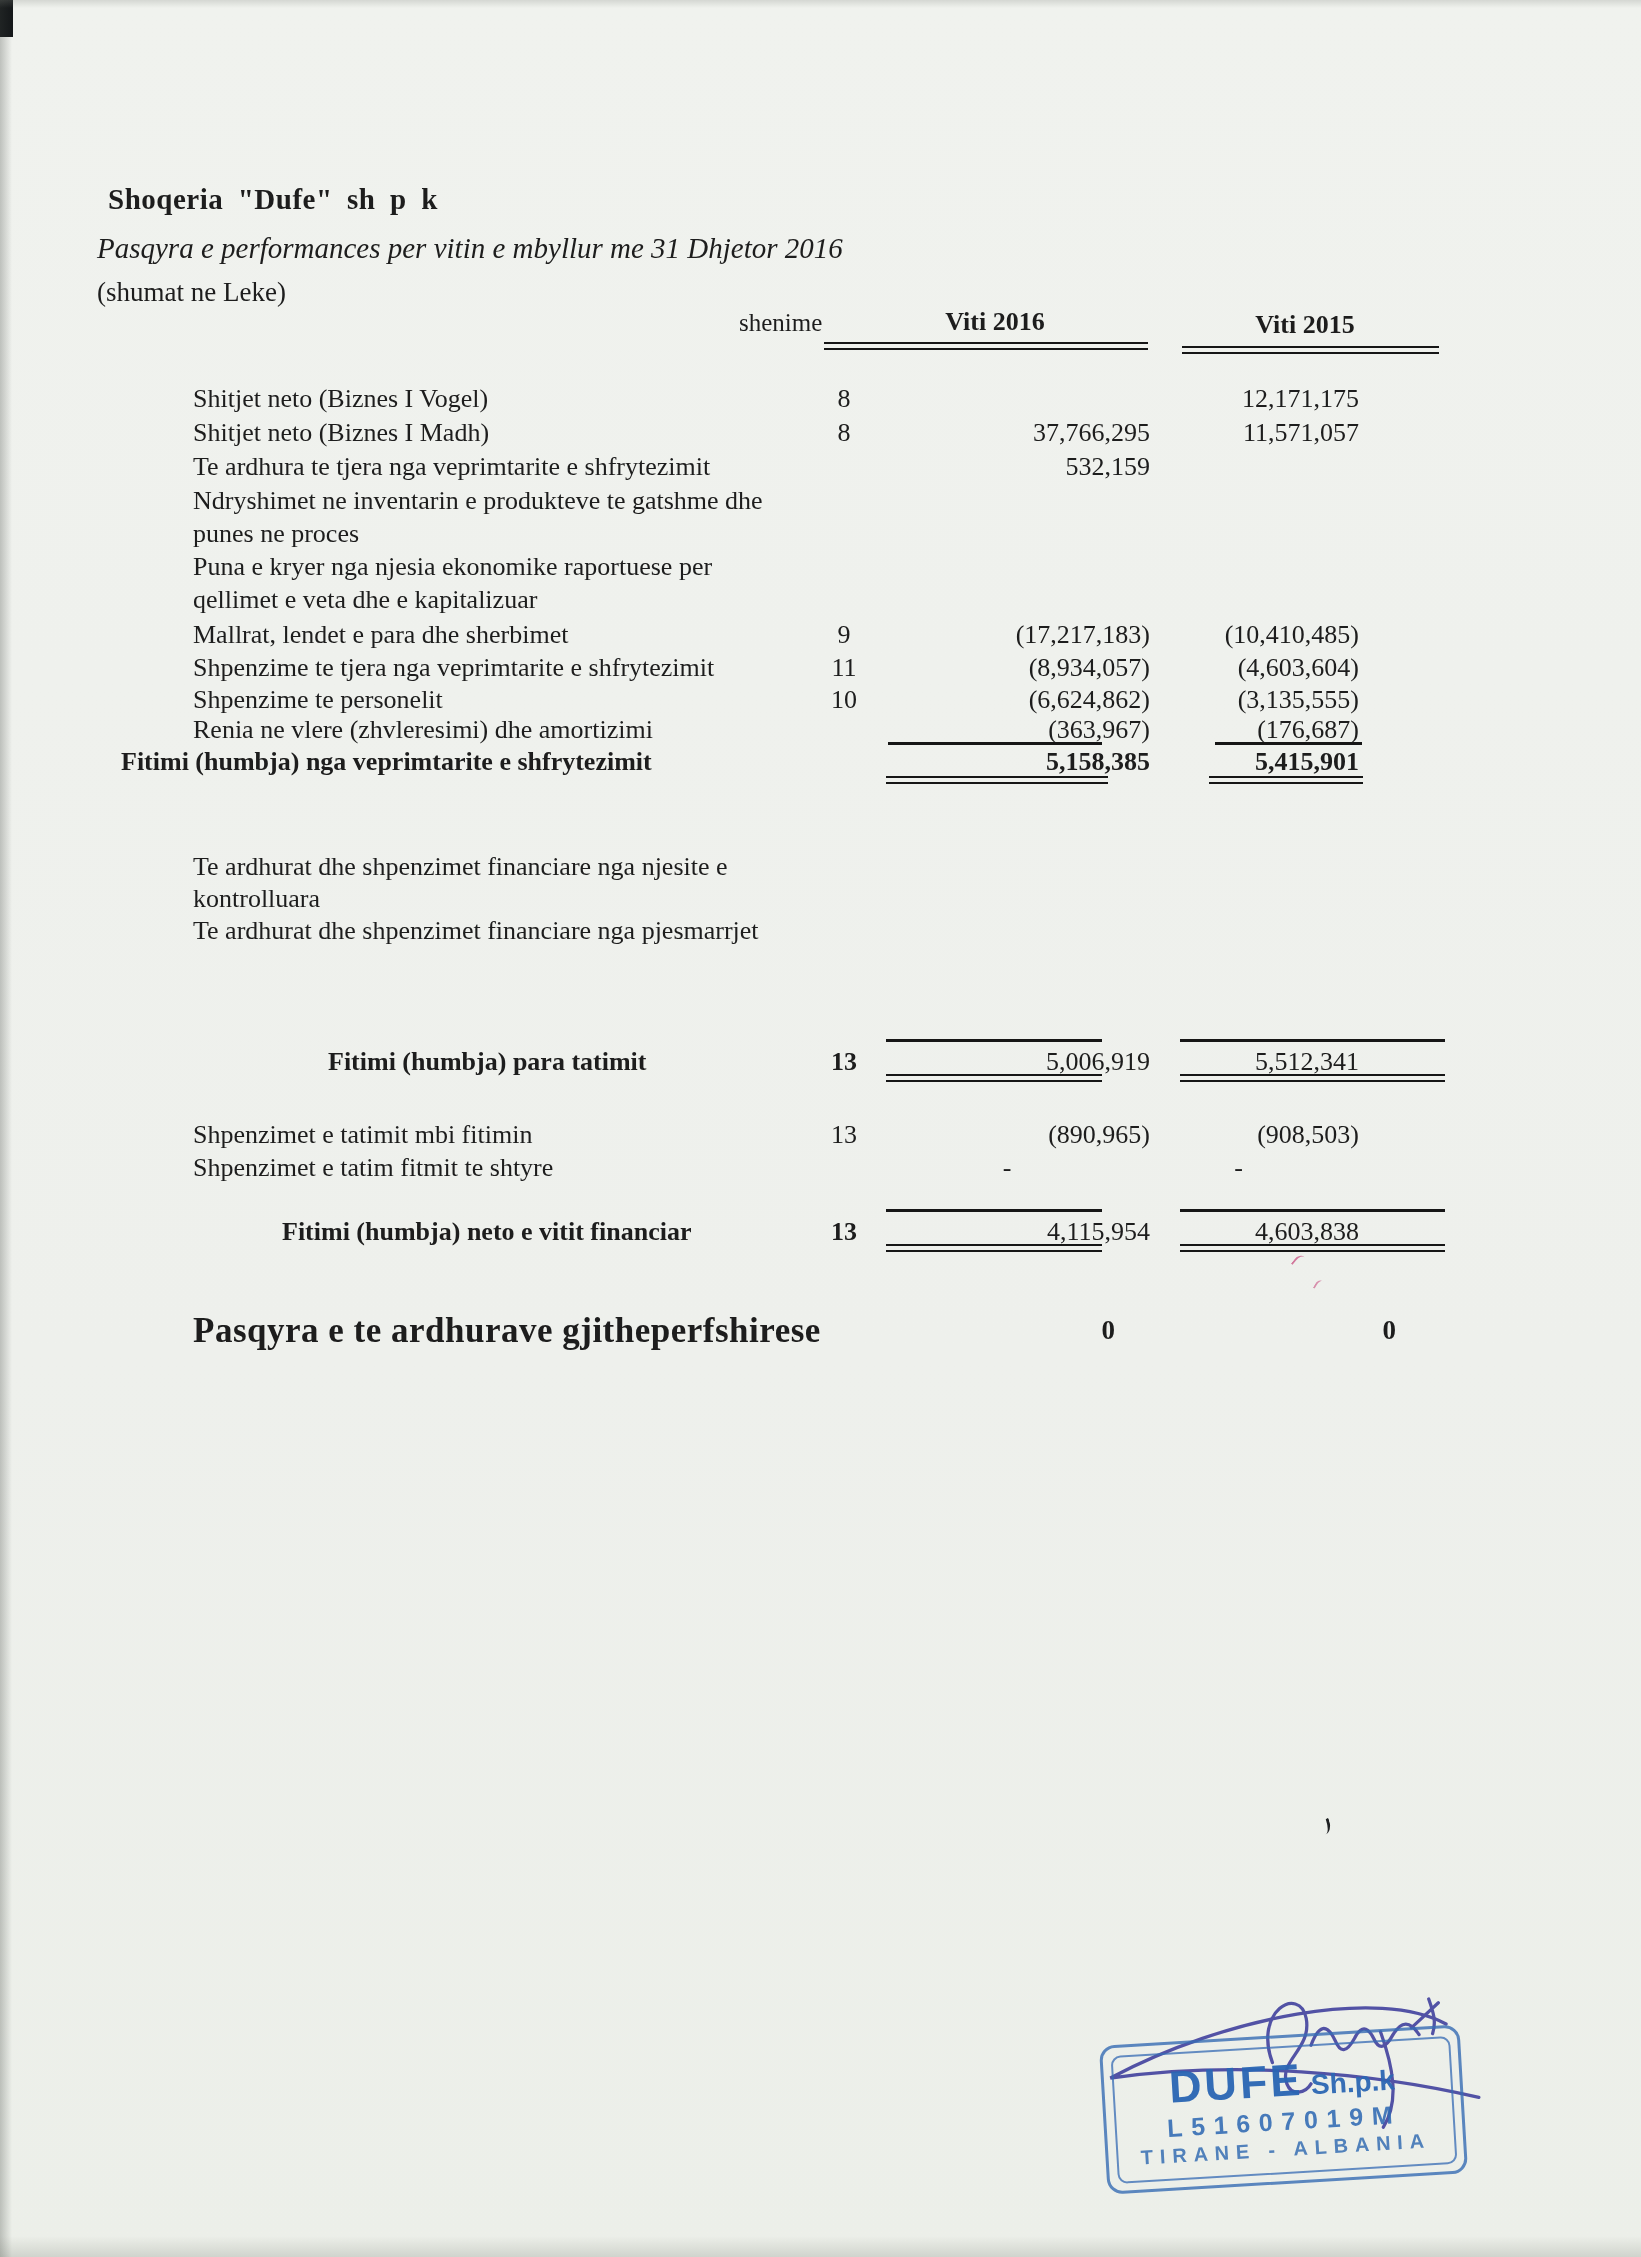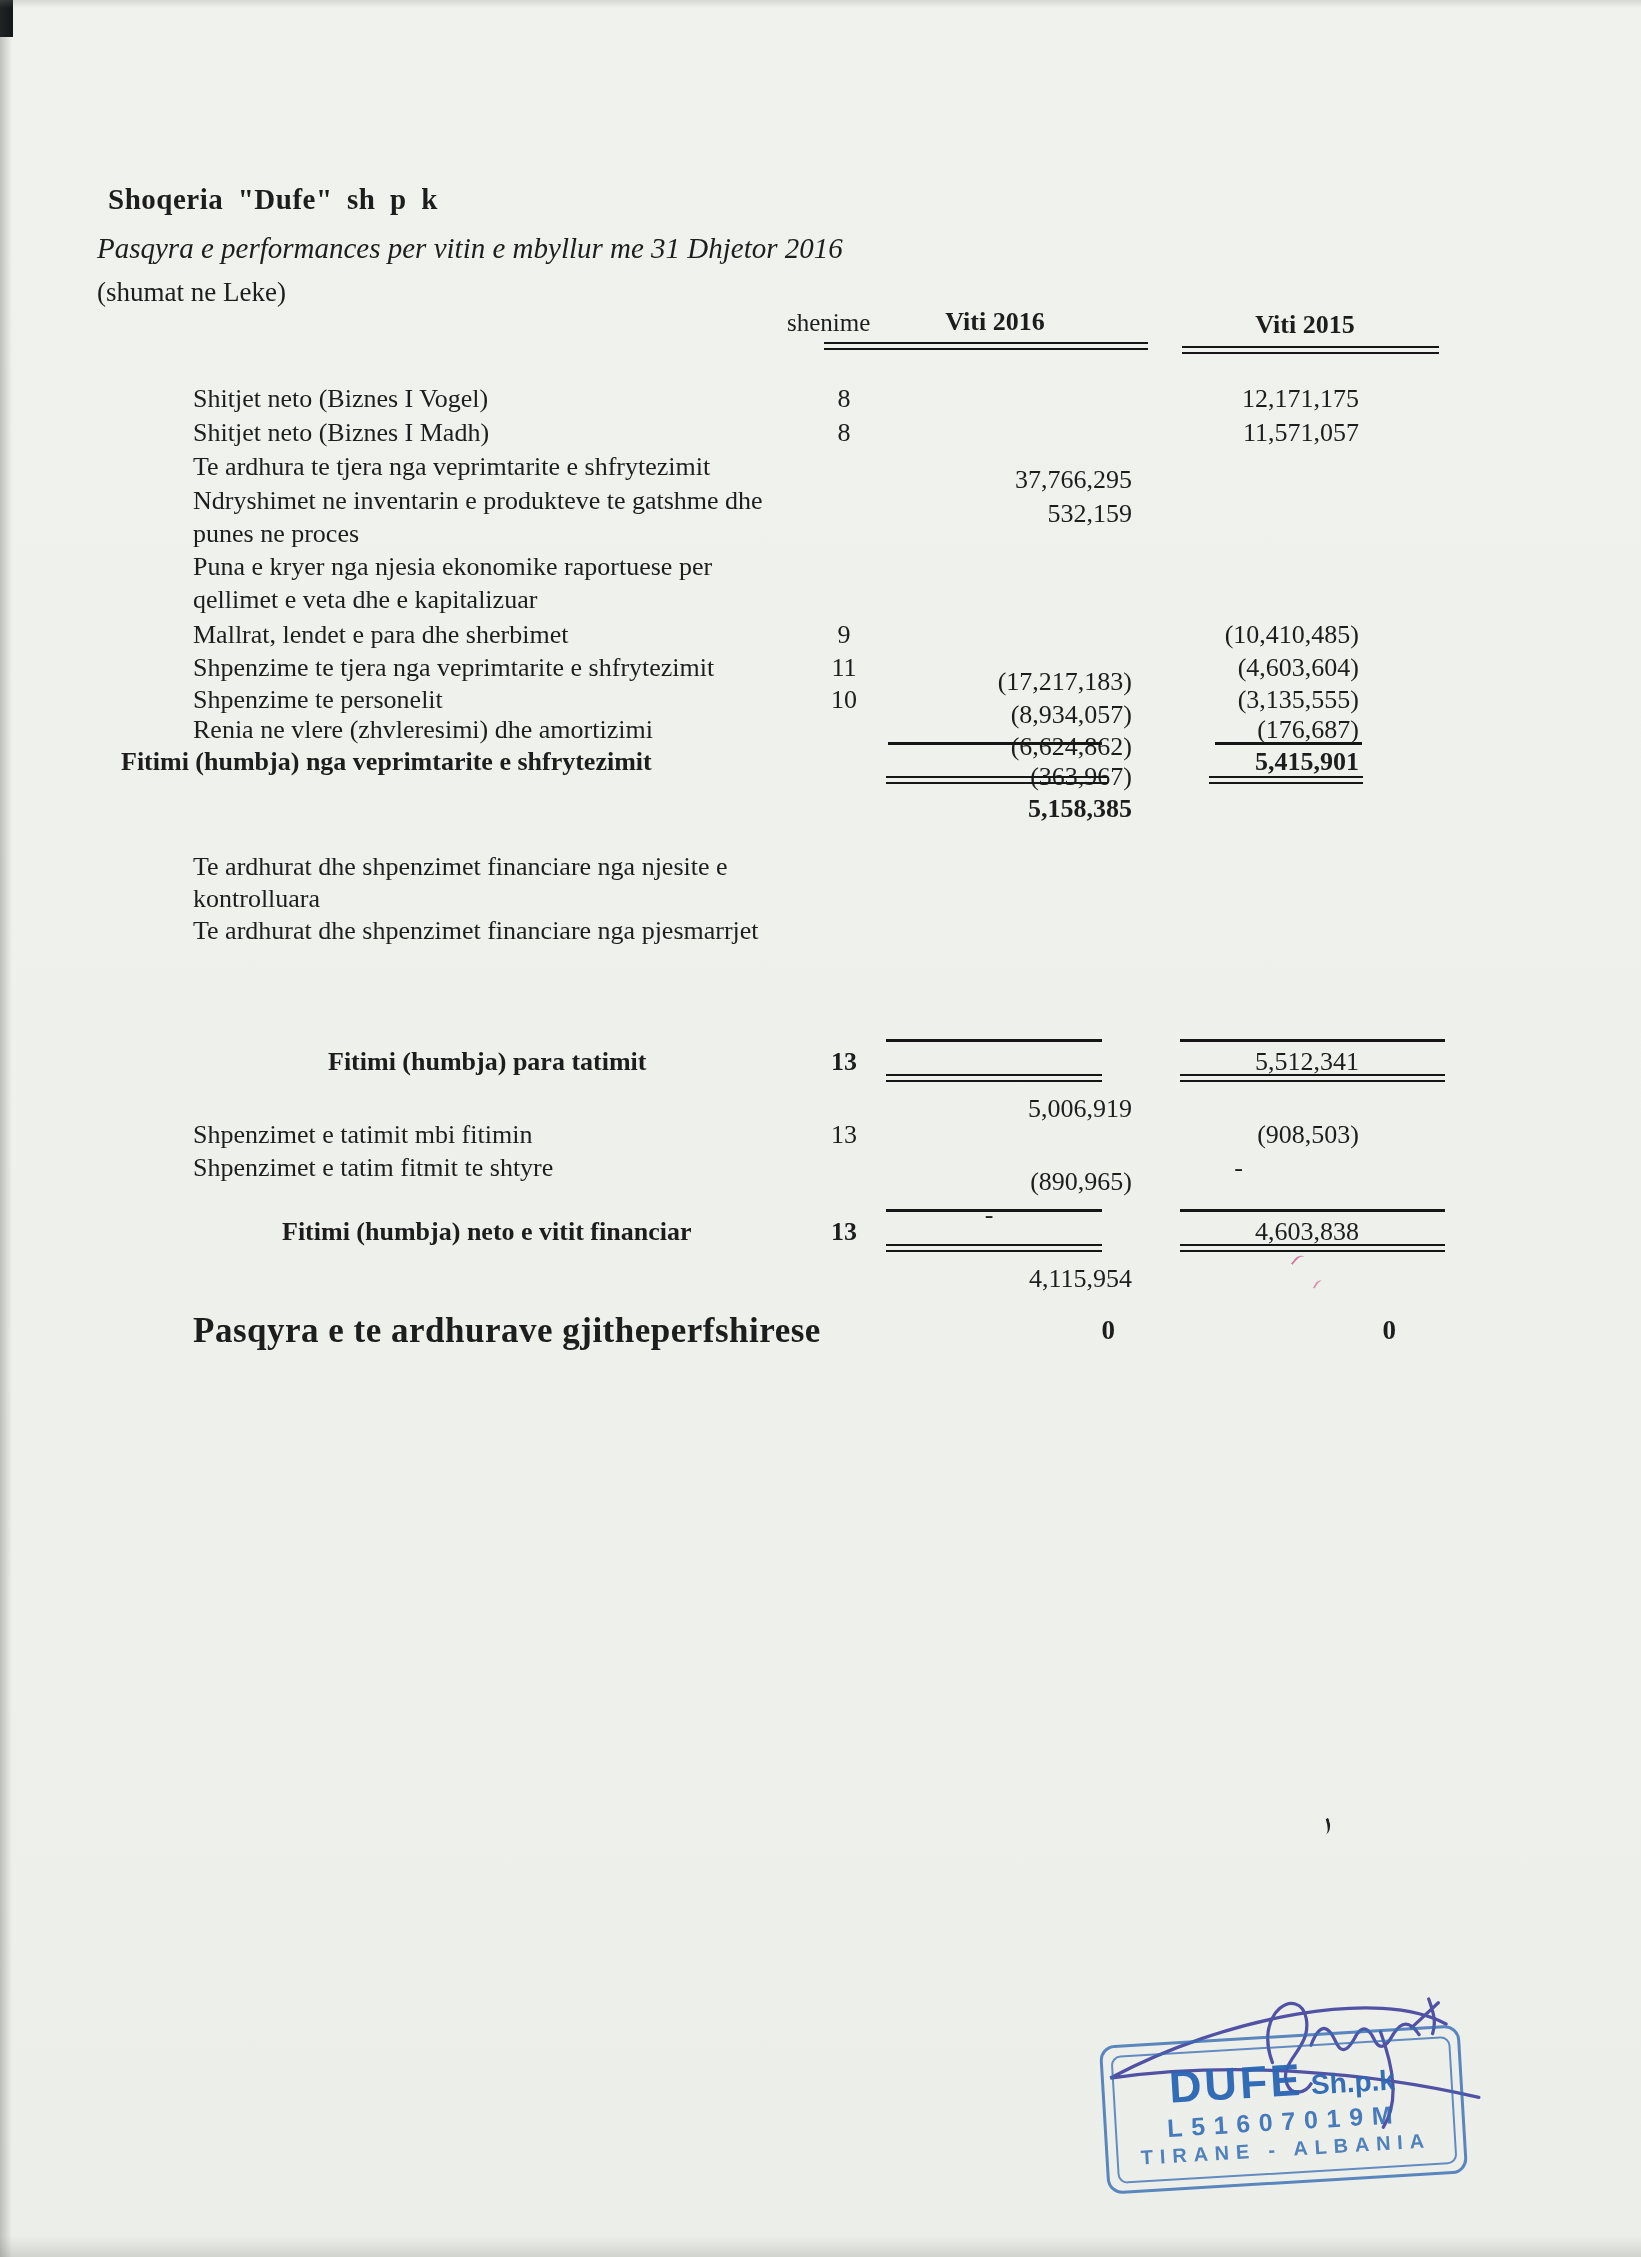--- a/index.html
+++ b/index.html
@@ -19,31 +19,31 @@
   .edge-bottom{position:absolute;left:0;bottom:0;width:100%;height:21px;
     background:linear-gradient(0deg,rgba(110,115,105,.22),rgba(110,115,105,0));}
   .edge-top{position:absolute;left:0;top:0;width:100%;height:7.7px;
     background:linear-gradient(180deg,rgba(130,135,128,.25),rgba(130,135,128,0));}
 
   .title{position:absolute;left:108px;top:183px;font-size:29px;font-weight:bold;word-spacing:6.8px;letter-spacing:0.5px;}
   .subtitle{position:absolute;left:97px;top:232px;font-size:29px;font-style:italic;}
   .leke{position:absolute;left:97px;top:277px;font-size:27px;}
 
   .hdr{position:absolute;font-size:26px;}
-  .hdr-notes{left:739px;top:309px;width:79px;text-align:right;font-size:25px;margin-left:48px;}
+  .hdr-notes{left:739px;top:309px;width:79px;text-align:right;font-size:25px;}
   .hdr-2016{left:888px;top:307px;width:214px;text-align:center;font-weight:bold;}
   .hdr-2015{left:1186px;top:310px;width:238px;text-align:center;font-weight:bold;}
 
   .rule{position:absolute;height:2.9px;background:#161616;}
   .drule{position:absolute;height:3.9px;border-top:2.9px solid #161616;border-bottom:2.9px solid #161616;}
 
   .row{position:absolute;left:0;top:0;width:1641px;height:33px;font-size:26px;line-height:33px;}
   .row .lbl{position:absolute;left:193px;white-space:nowrap;}
   .row .note{position:absolute;left:809px;width:70px;text-align:center;}
-  .row .v16{position:absolute;left:846px;width:286px;text-align:right;margin-top:47px;}
+  .row .v16{position:absolute;left:864px;width:286px;text-align:right;}
   .row .v15{position:absolute;left:1118px;width:241px;text-align:right;}
   .row.bold{font-weight:bold;}
   .row .v16.dash,.row .v15.dash{text-align:center;}
 
   .comp-head{position:absolute;left:193px;top:1311px;font-size:35px;font-weight:bold;letter-spacing:0.5px;}
   .comp-z16{position:absolute;left:816px;top:1315px;width:299px;text-align:right;font-size:27px;font-weight:bold;}
   .comp-z15{position:absolute;left:1118px;top:1315px;width:278px;text-align:right;font-size:27px;font-weight:bold;}
 
   
   .pink-mark1{position:absolute;left:1294px;top:1255px;width:9.7px;height:13.5px;

